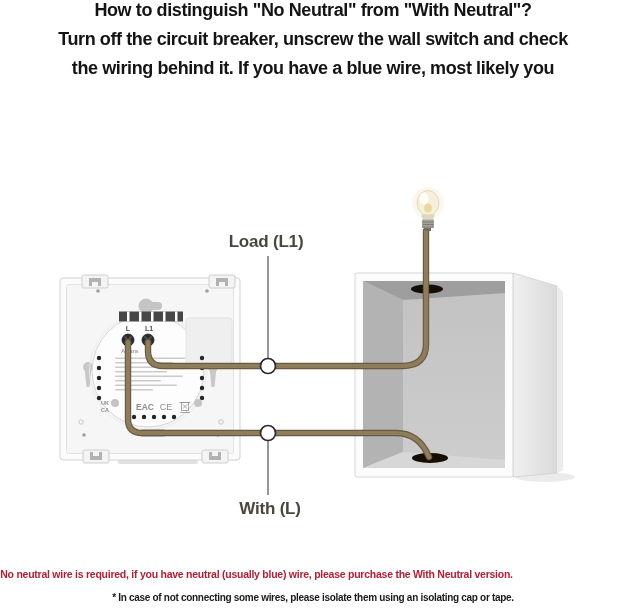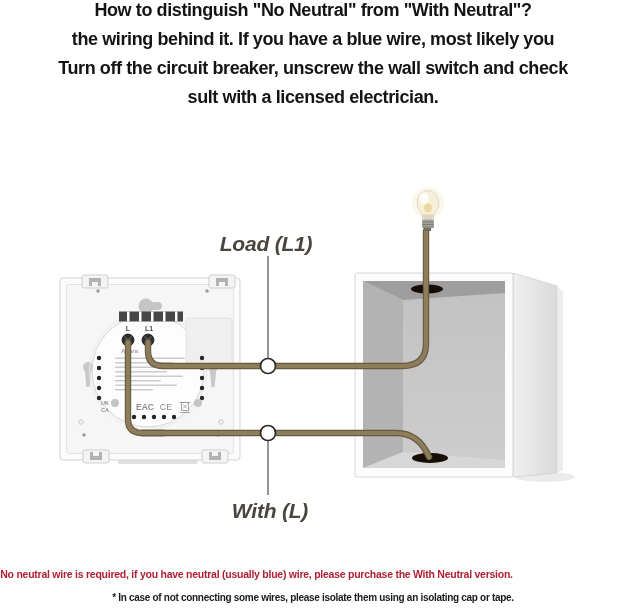--- a/index.html
+++ b/index.html
@@ -11,23 +11,22 @@
   .heading{position:absolute;top:-4px;left:0;width:626px;text-align:center;}
   .heading .hline{
     white-space:nowrap;font-weight:bold;font-size:18px;line-height:29px;
     letter-spacing:-0.4px;color:#141414;
   }
   
   .diagram{position:absolute;top:170px;left:0;width:510px;height:370px;}
   .diagram svg{display:block;}
   .wire-label{
     position:absolute;transform:translateX(-50%);
-    font-weight:bold;font-size:21px;letter-spacing:-0.2px;color:#4a463f;
+    font-weight:bold;font-size:17px;letter-spacing:-0.2px;color:#4a463f;
     white-space:nowrap;
-    font-style:italic;
   }
   .wire-label.load{left:266px;top:232px;}
   .wire-label.live{left:270px;top:499px;}
   
   .footer-warning{
     position:absolute;top:568px;left:0;width:513px;text-align:center;
     font-weight:bold;font-size:10.5px;letter-spacing:-0.25px;color:#b11f33;
     white-space:nowrap;
   }
   .footer-note{
@@ -37,23 +36,22 @@
   }
   .svgtxt{font-family:"Liberation Sans",sans-serif;}
 </style>
 </head>
 <body>
 
 <div class="page">
 
   <header class="heading">
     <div class="hline">How to distinguish "No Neutral" from "With Neutral"?</div>
+    <div class="hline">Turn off the circuit breaker, unscrew the wall switch and check</div>
     <div class="hline">the wiring behind it. If you have a blue wire, most likely you</div>
-    <div class="hline">Turn off the circuit breaker, unscrew the wall switch and check</div>
-    <div class="hline">sult with a licensed electrician.</div>
   </header>
 
   <div class="diagram">
     <svg width="626" height="370" viewBox="0 0 626 370">
       <defs>
         <linearGradient id="gSide" x1="0" y1="0" x2="1" y2="0">
           <stop offset="0" stop-color="#f0f0f0"></stop>
             <stop offset="1" stop-color="#dadada"></stop>
         </linearGradient>
         <linearGradient id="gBack" x1="0" y1="0" x2="0" y2="1">

